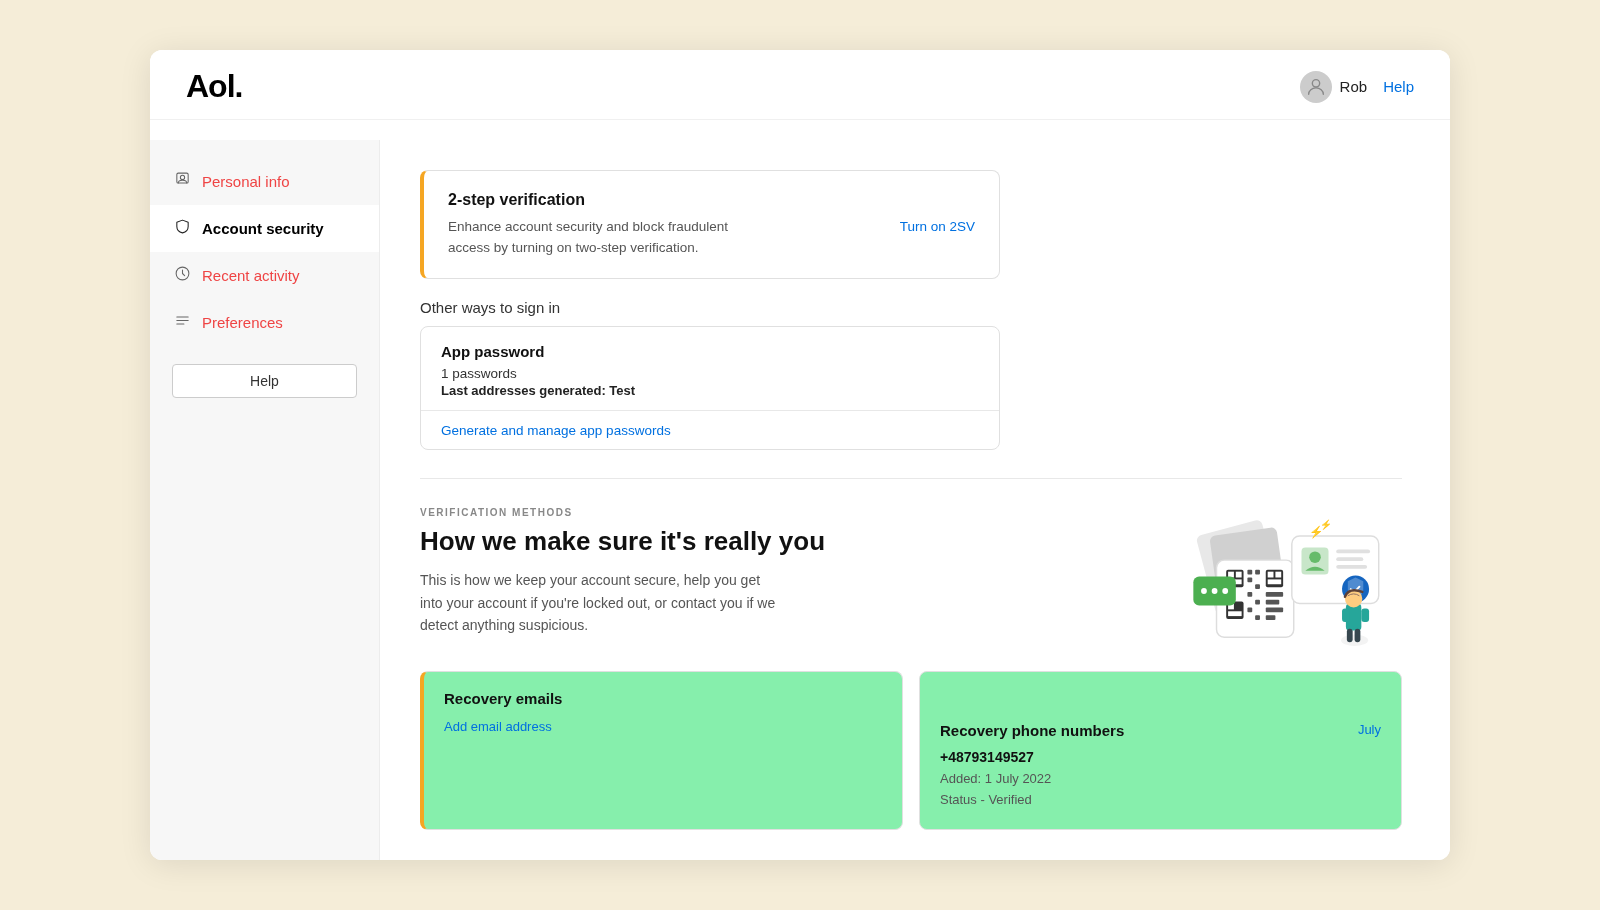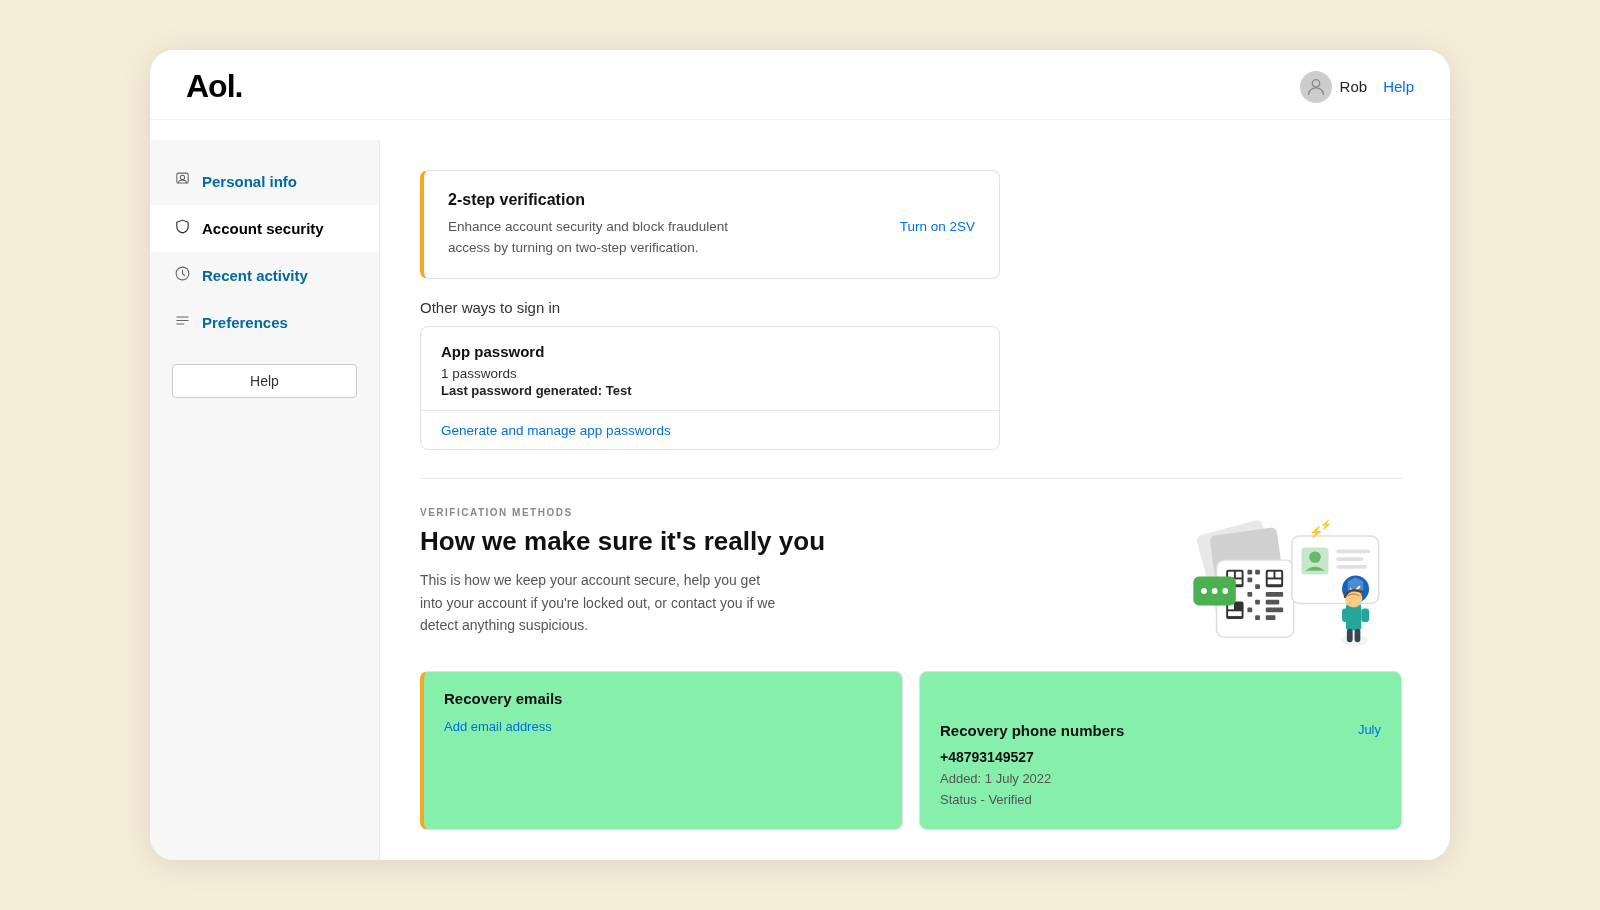--- a/index.html
+++ b/index.html
@@ -6,21 +6,21 @@
     body {
       background-color: #f5edd8;
       font-family: -apple-system, BlinkMacSystemFont, 'Segoe UI', Arial, sans-serif;
       min-height: 910px;
       display: flex;
       align-items: center;
       justify-content: center;
     }
     .app-window {
       background: #fff;
-      border-radius: 24px;
+      border-radius: 12px;
       width: 1300px;
       min-height: 760px;
       box-shadow: 0 4px 32px rgba(0,0,0,0.10);
       display: flex;
       flex-direction: column;
       overflow: hidden;
       gap: 20px;
     }
     
     .header {
@@ -82,25 +82,24 @@
       padding: 18px 0;
       border-right: 1px solid #ececec;
     }
     .sidebar-item {
       display: flex;
       align-items: center;
       gap: 10px;
       padding: 13px 22px;
       cursor: pointer;
       font-size: 15px;
-      color: #0369a1;
+      color: #ef4444;
       border-radius: 0;
       transition: background 0.1s;
       position: relative;
-      font-weight: bold;
     }
     .sidebar-item.active {
       background: #fff;
       font-weight: 600;
       color: #000;
     }
     .sidebar-item .icon {
       font-size: 16px;
       color: #555;
       width: 20px;
@@ -389,21 +388,21 @@
           <a class="card-action-link">Turn on 2SV</a>
         </div>
       </div>
 
       <div class="section-label">Other ways to sign in</div>
       <div class="app-password-card" style="max-width:580px;">
         <div class="app-password-top">
           <div class="app-password-title">App password</div>
           <div class="app-password-count">1 passwords</div>
           <div class="app-password-last">
-            <span>Last password generated:</span>
+            <span>Last addresses generated:</span>
             <span style="font-weight:600; color:#222;">Test</span>
           </div>
         </div>
         <div class="app-password-footer">
           <a>Generate and manage app passwords</a>
         </div>
       </div>
 
       <div class="divider"></div>
 

